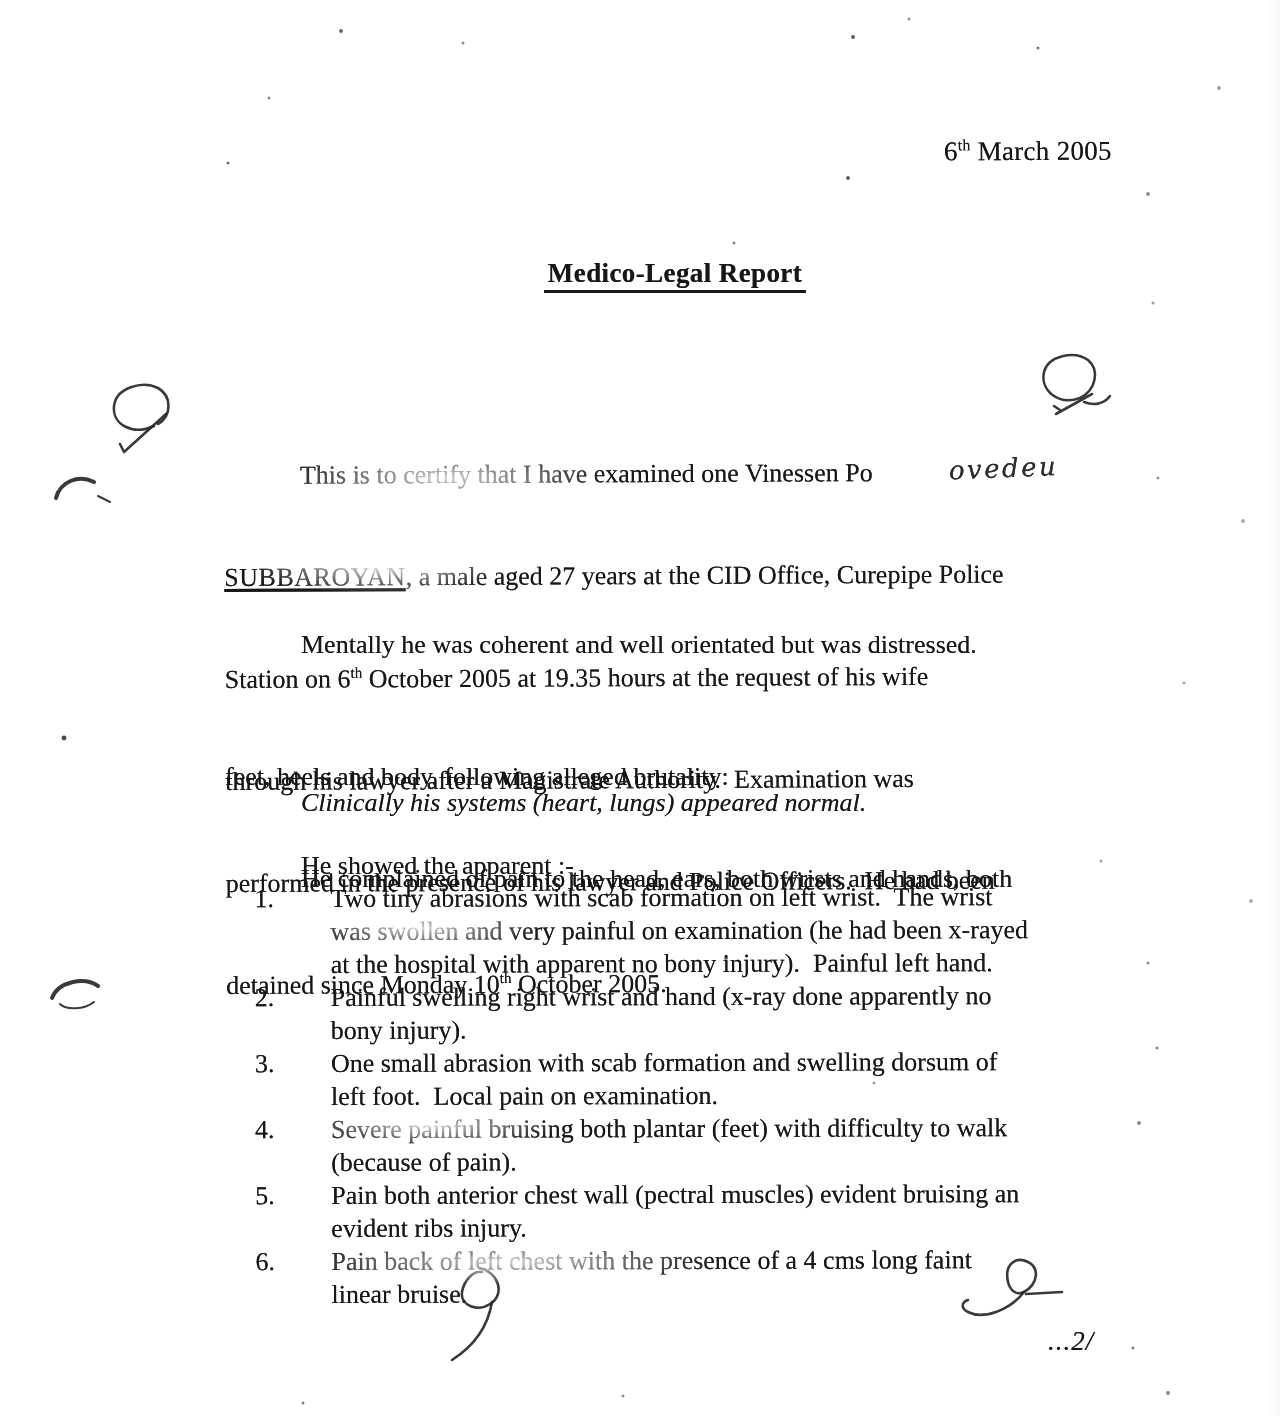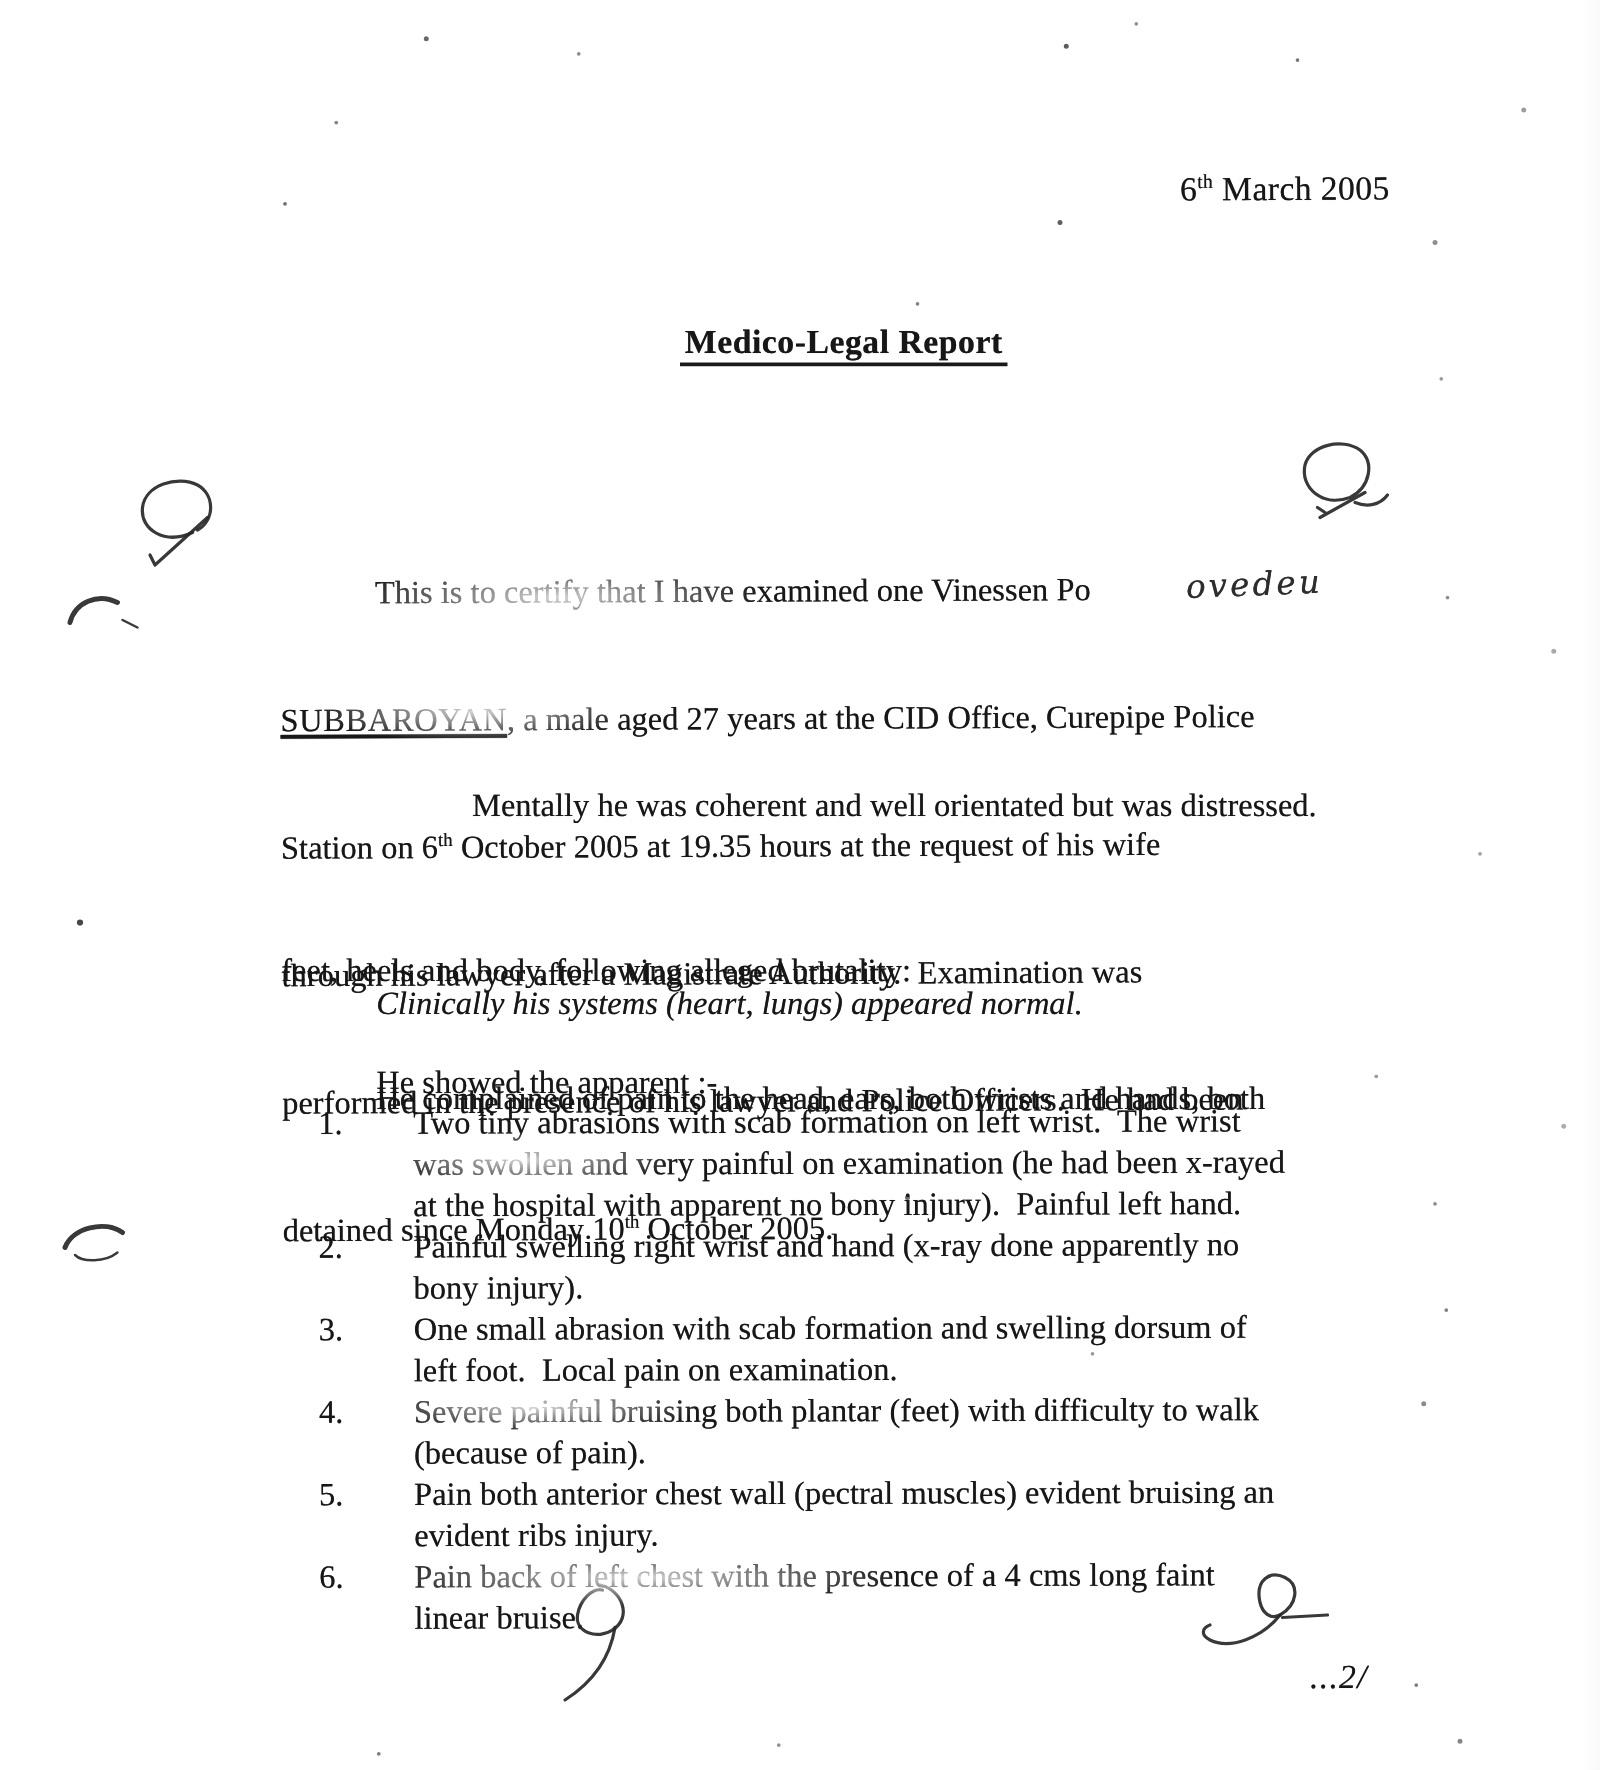--- a/index.html
+++ b/index.html
@@ -64,21 +64,21 @@
   }
   .hand{
     font-style:italic;
     font-family:"DejaVu Serif",serif;
     letter-spacing:2.5px;
     display:inline-block;
     transform:rotate(-2deg) translateY(-2px);
     color:#303030;
   }
   .intro{top:388px;transform:rotate(-0.25deg);}
-  .p-mental{top:628px;text-align:center;}
+  .p-mental{top:628px;}
   .p-complaints{top:692px;}
   .p-clinical{top:786px;font-style:italic;}
   .p-showed{top:849px;}
 
   .findings{
     position:absolute;top:881px;left:255px;width:880px;
     font-size:26px;line-height:33px;
     transform:rotate(-0.15deg);
   }
   .item{display:grid;grid-template-columns:76px 1fr;}

